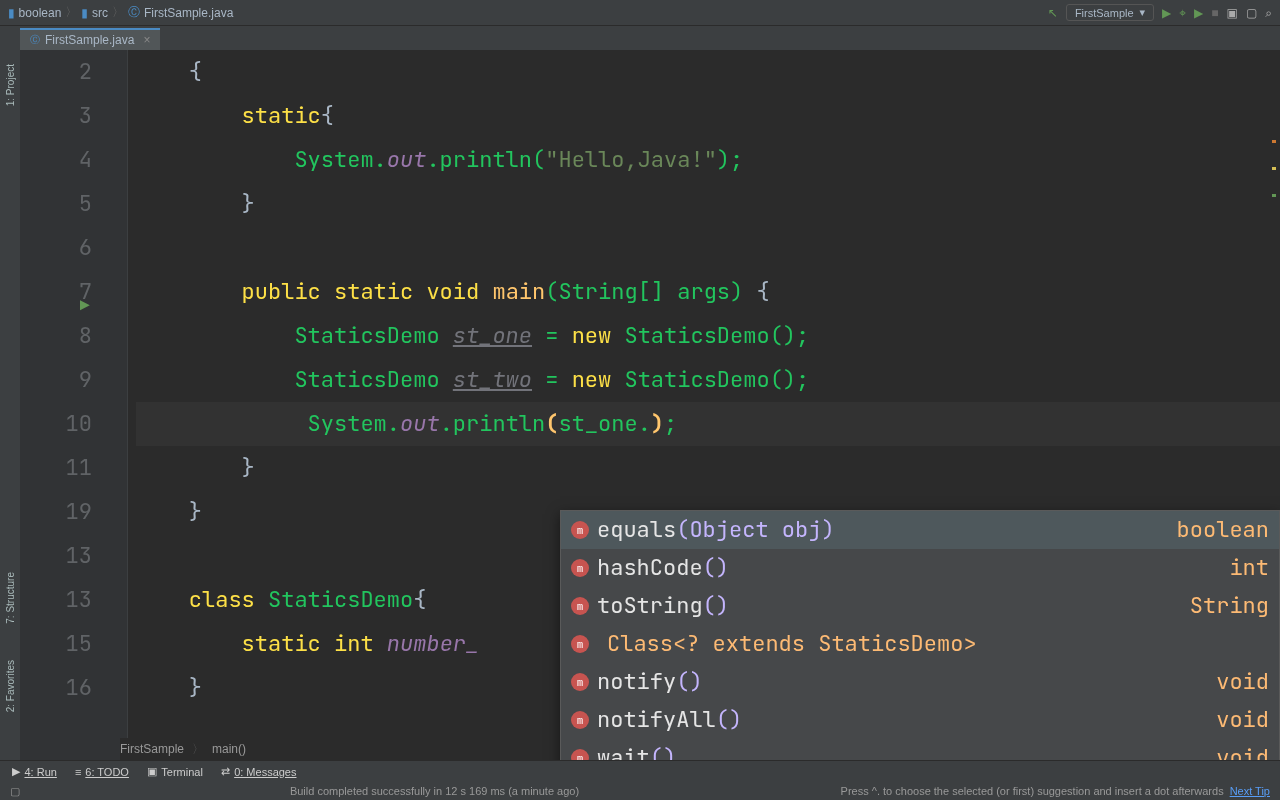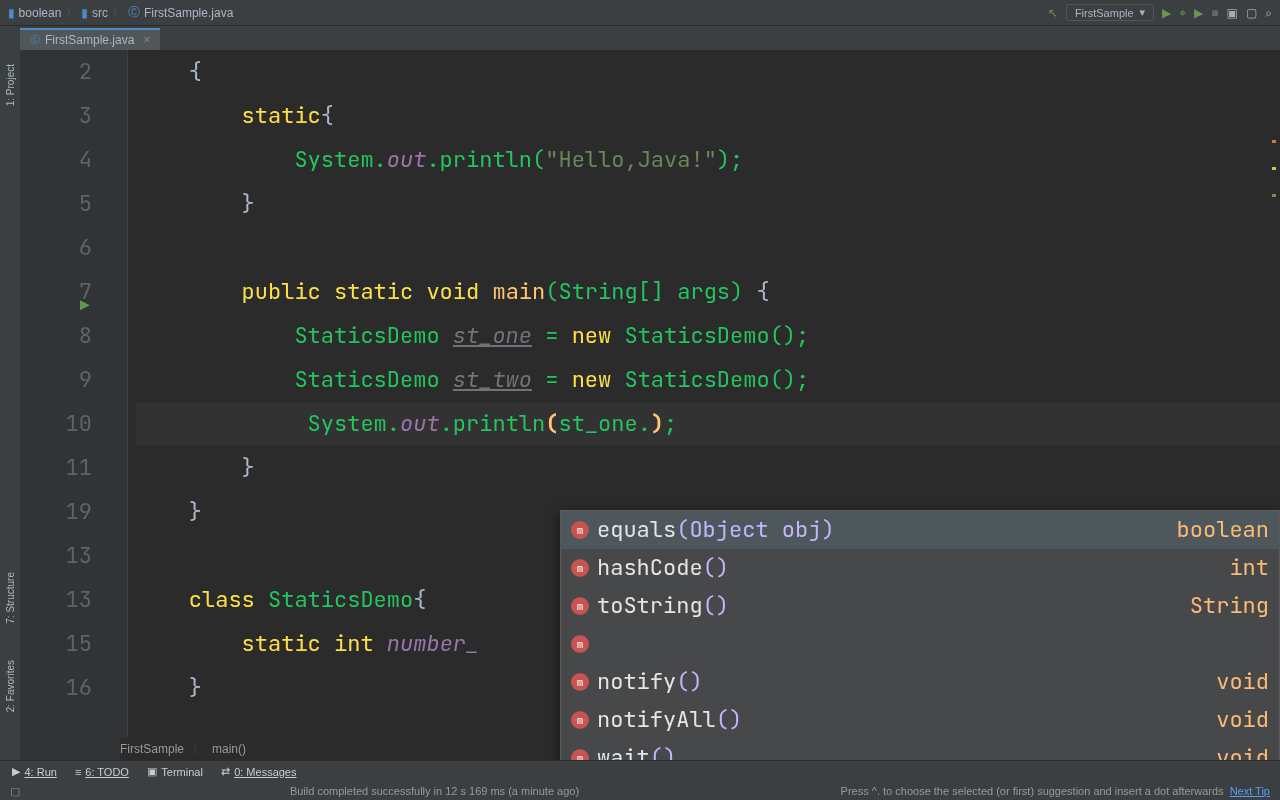--- a/index.html
+++ b/index.html
@@ -275,20 +275,21 @@
           <span class="sig"><span class="name">hashCode</span><span class="args">()</span></span>
           <span class="ret">int</span>
         </div>
         <div class="row">
           <span class="badge">m</span>
           <span class="sig"><span class="name">toString</span><span class="args">()</span></span>
           <span class="ret">String</span>
         </div>
         <div class="row">
           <span class="badge">m</span>
+          <span class="ret">Class&lt;? extends StaticsDemo&gt;</span>
         </div>
         <div class="row">
           <span class="badge">m</span>
           <span class="sig"><span class="name">notify</span><span class="args">()</span></span>
           <span class="ret">void</span>
         </div>
         <div class="row">
           <span class="badge">m</span>
           <span class="sig"><span class="name">notifyAll</span><span class="args">()</span></span>
           <span class="ret">void</span>

